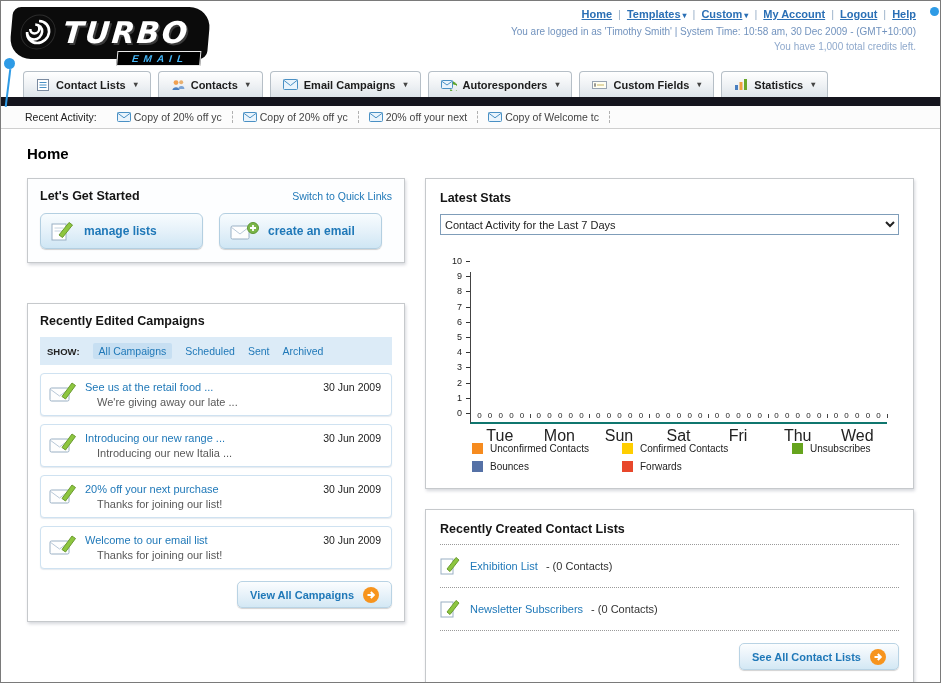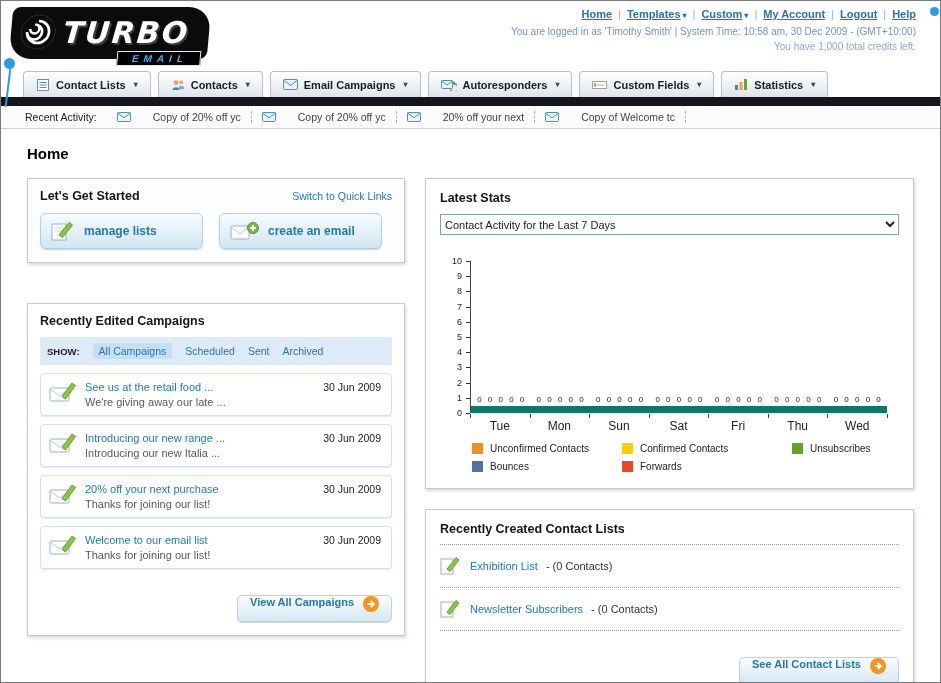--- a/index.html
+++ b/index.html
@@ -24,21 +24,21 @@
 
   
   .main-nav { display: flex; gap: 7px; align-items: flex-start; padding: 6px 0 0 22px; }
   .tab { display: inline-flex; align-items: center; gap: 6px; height: 26px; padding: 0 12px; background: linear-gradient(180deg, #ffffff 0%, #eef1f4 55%, #dde4ea 100%); border: 1px solid #b6bfc7; border-bottom: none; border-radius: 4px 4px 0 0; font-size: 11px; font-weight: bold; color: #1c1c1c; cursor: pointer; }
   .tab .dd-arrow { color: #444; }
   .dark-bar { height: 9px; background: #15151e; }
 
   
   .activity-bar { display: flex; align-items: center; padding: 5px 0 5px 24px; background: #fcfcfc; border-bottom: 1px solid #cfcfcf; }
   .activity-label { font-size: 10.5px; color: #222; margin-right: 10px; }
-  .activity-item { display: inline-flex; align-items: center; gap: 22px; padding: 0 10px; border-right: 1px dashed #b0b0b0; font-size: 10.5px; color: #444; cursor: pointer; text-decoration: none; }
+  .activity-item { display: inline-flex; align-items: center; gap: 3px; padding: 0 10px; border-right: 1px dashed #b0b0b0; font-size: 10.5px; color: #444; cursor: pointer; text-decoration: none; }
 
   
   .main { padding: 12px 26px 0; }
   .page-title { font-size: 15px; font-weight: bold; color: #000; margin: 4px 0 16px; }
   .columns { display: flex; gap: 20px; align-items: flex-start; }
   .left-col { width: 378px; flex: none; }
   .right-col { flex: 1; }
   .panel { background: #fff; border: 1px solid #c6c9cc; box-shadow: 1px 2px 3px rgba(110,120,135,0.28); }
   .panel h2 { font-size: 12.5px; color: #151515; margin: 0; font-weight: bold; }
 
@@ -51,39 +51,39 @@
 
   
   .camp-panel { margin-top: 40px; padding: 10px 12px 13px; }
   .filter-bar { margin-top: 9px; background: #dcebf7; padding: 6px 7px; display: flex; align-items: center; gap: 13px; }
   .show-label { font-size: 9.5px; font-weight: bold; color: #222; }
   .filter-link { font-size: 10.5px; color: #1f78b8; cursor: pointer; text-decoration: none; }
   .filter-link.selected { background: #c7dff2; padding: 2px 6px; border-radius: 2px; }
   .camp-item { margin-top: 8px; border: 1px solid #cfe2f1; border-radius: 4px; padding: 7px 10px 7px 8px; display: flex; align-items: flex-start; gap: 8px; box-shadow: 0 1px 1px rgba(150,170,190,0.25); background: #fff; }
   .camp-text { flex: 1; }
   .camp-link { display: block; font-size: 11px; color: #1f78b8; text-decoration: none; cursor: pointer; margin-bottom: 3px; }
-  .camp-sub { font-size: 11px; color: #595959; }
+  .camp-sub { font-size: 11px; color: #595959; margin-left: 12px; }
   .camp-date { font-size: 10.5px; color: #222; white-space: nowrap; }
   .btn-row { margin-top: 12px; display: flex; justify-content: flex-end; }
-  .action-btn { display: inline-flex; gap: 9px; height: 27px; padding: 0 12px; border: 1px solid #b9d3e4; border-radius: 5px; background: linear-gradient(180deg, #fbfdfe 0%, #e6f1f9 55%, #d3e8f4 100%); color: #1f78b8; font-weight: bold; font-size: 11px; cursor: pointer; box-shadow: 0 1px 1px rgba(0,0,0,0.18); font-family: inherit; margin-top: 14px; }
+  .action-btn { display: inline-flex; align-items: center; gap: 9px; height: 27px; padding: 0 12px; border: 1px solid #b9d3e4; border-radius: 5px; background: linear-gradient(180deg, #fbfdfe 0%, #e6f1f9 55%, #d3e8f4 100%); color: #1f78b8; font-weight: bold; font-size: 11px; cursor: pointer; box-shadow: 0 1px 1px rgba(0,0,0,0.18); font-family: inherit; }
 
   
   .stats-panel { padding: 12px 14px 16px; }
   .stats-select { margin-top: 9px; width: 100%; height: 21px; font-size: 11px; font-family: inherit; border: 1px solid #7f9db9; background: #fff; color: #222; }
   .chart { position: relative; height: 176px; margin-top: 26px; }
   .chart-y { position: absolute; left: 0; top: 0; width: 30px; height: 152px; }
   .ylabel { position: absolute; right: 8px; font-size: 9px; color: #222; line-height: 10px; }
   .ytick { position: absolute; right: 0; width: 4px; height: 1px; background: #333; }
-  .plot { position: absolute; left: 30px; right: 12px; top: 0; height: 152px; border-left: 1px solid #444; border-bottom: 7px solid #0f766e; }
+  .plot { position: absolute; left: 30px; right: 12px; top: 11px; height: 152px; border-left: 1px solid #444; border-bottom: 2px solid #0f766e; }
   .zeros { position: absolute; left: 0; right: 0; bottom: 2px; display: flex; }
   .zero-group { flex: 1; text-align: center; font-size: 8px; color: #222; word-spacing: 4px; }
   .xticks { position: absolute; left: 30px; right: 12px; top: 153px; height: 4px; }
   .xtick { position: absolute; width: 1px; height: 4px; background: #444; }
   .xlabels { position: absolute; left: 30px; right: 12px; top: 158px; display: flex; }
-  .xlabel { flex: 1; text-align: center; font-size: 12px; color: #222; }
+  .xlabel { flex: 1; text-align: center; font-size: 16px; color: #222; margin-top: 8px; }
   .legend { margin: 6px 0 0 32px; display: grid; grid-template-columns: 150px 170px 1fr; row-gap: 7px; }
   .legend-item { display: flex; align-items: center; gap: 7px; font-size: 10px; color: #222; }
   .legend-box { width: 11px; height: 11px; flex: none; }
 
   
   .lists-panel { margin-top: 20px; padding: 12px 14px 14px; }
   .dotted { border-top: 1px dotted #9a9a9a; margin: 8px 0; height: 0; }
   .list-item { display: flex; align-items: center; gap: 8px; padding: 3px 0; font-size: 11px; }
   .list-link { color: #1f78b8; text-decoration: none; cursor: pointer; }
   .list-suffix { color: #333; }

